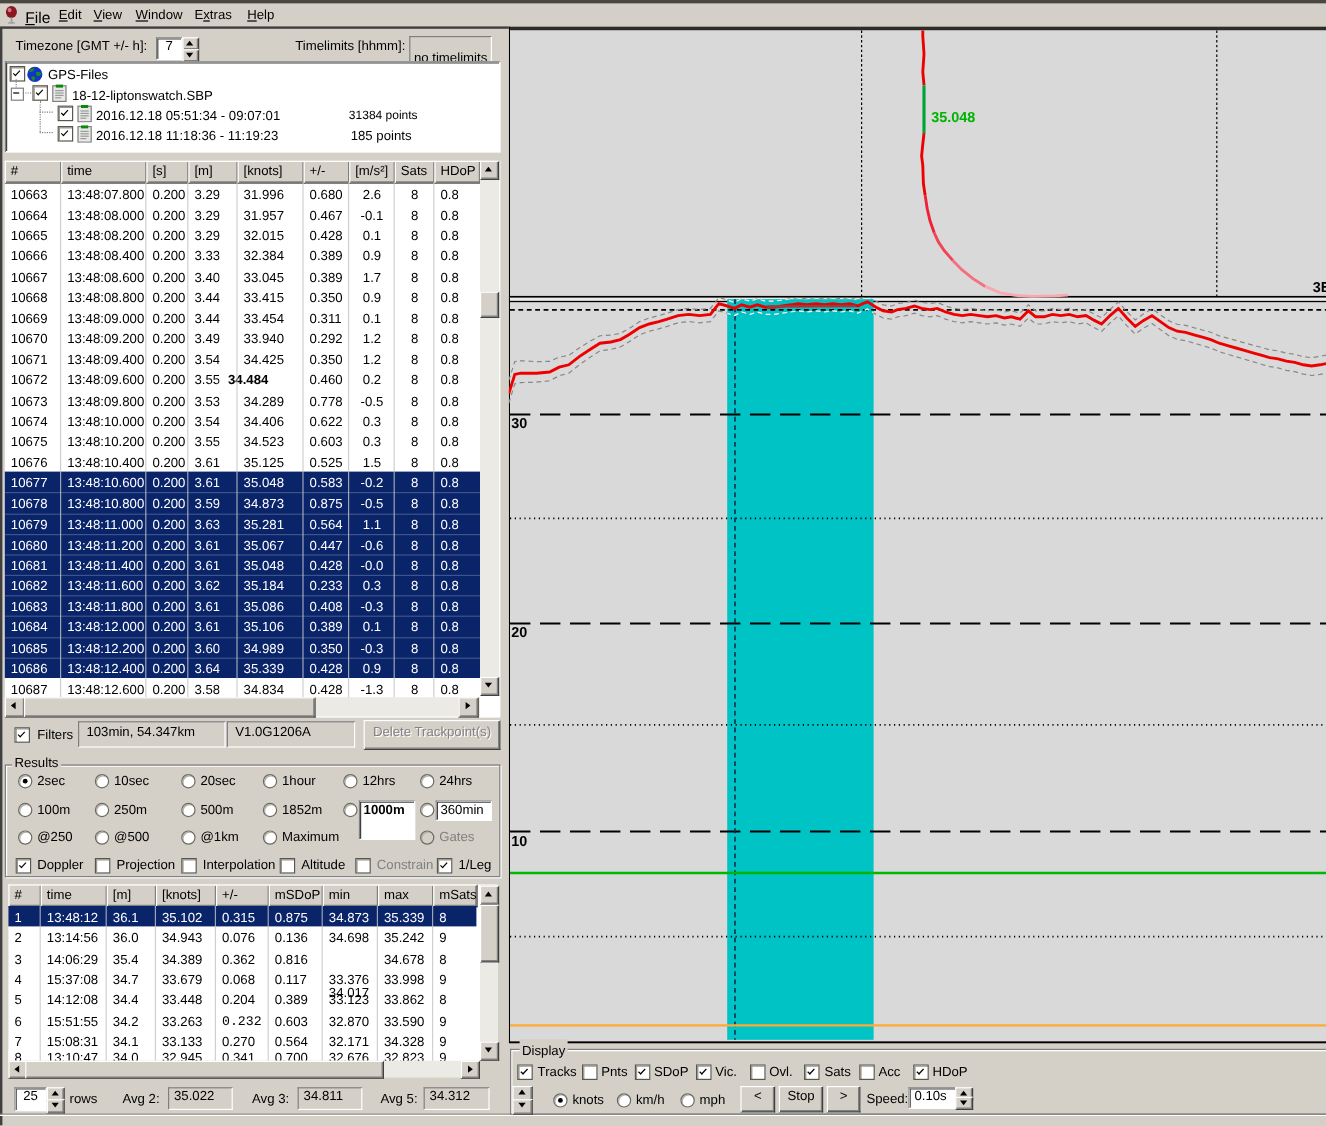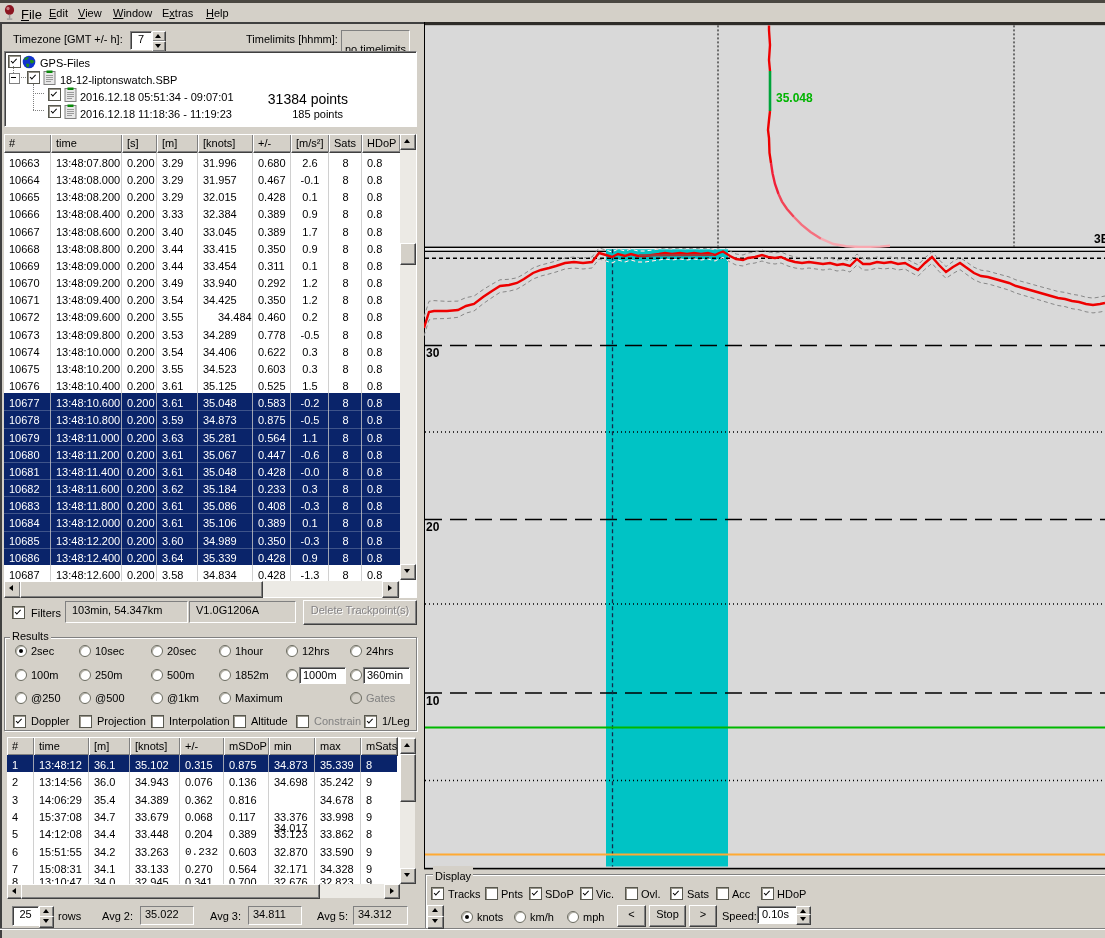--- a/index.html
+++ b/index.html
@@ -87,21 +87,21 @@
 <div class="chk on" style="left:48px;top:88px;"></div>
 <svg class="abs" style="left:64px;top:87px" width="13" height="15" viewBox="0 0 13 15">
 <rect x="1" y="1.5" width="11" height="13" fill="#e8e8e8" stroke="#808080" stroke-width="1"></rect>
 <rect x="3.5" y="0.5" width="6" height="2.5" fill="#0a8a0a"></rect>
 <rect x="3" y="5" width="7" height="1" fill="#9a9a9a"></rect>
 <rect x="3" y="7" width="7" height="1" fill="#9a9a9a"></rect>
 <rect x="3" y="9" width="7" height="1" fill="#9a9a9a"></rect>
 <rect x="3" y="11" width="5" height="1" fill="#9a9a9a"></rect>
 </svg>
 <div class="abs" style="left:80px;top:91px;font-size:11px;">2016.12.18 05:51:34 - 09:07:01</div>
-<div class="abs" style="left:248px;top:91px;width:100px;text-align:right;font-size:14px;">31384 points</div>
+<div class="abs" style="left:248px;top:91px;width:100px;text-align:right;font-size:10px;">31384 points</div>
 <div class="chk on" style="left:48px;top:105px;"></div>
 <svg class="abs" style="left:64px;top:104px" width="13" height="15" viewBox="0 0 13 15">
 <rect x="1" y="1.5" width="11" height="13" fill="#e8e8e8" stroke="#808080" stroke-width="1"></rect>
 <rect x="3.5" y="0.5" width="6" height="2.5" fill="#0a8a0a"></rect>
 <rect x="3" y="5" width="7" height="1" fill="#9a9a9a"></rect>
 <rect x="3" y="7" width="7" height="1" fill="#9a9a9a"></rect>
 <rect x="3" y="9" width="7" height="1" fill="#9a9a9a"></rect>
 <rect x="3" y="11" width="5" height="1" fill="#9a9a9a"></rect>
 </svg>
 <div class="abs" style="left:80px;top:108px;font-size:11px;">2016.12.18 11:18:36 - 11:19:23</div>
@@ -195,21 +195,21 @@
 <div class="cell" style="left:162px;top:294px;color:#000;">3.54</div>
 <div class="cell" style="left:203px;top:294px;color:#000;">34.425</div>
 <div class="cell" style="left:258px;top:294px;color:#000;">0.350</div>
 <div class="cell" style="left:291px;top:294px;width:38px;text-align:center;color:#000;">1.2</div>
 <div class="cell" style="left:329px;top:294px;width:33px;text-align:center;color:#000;">8</div>
 <div class="cell" style="left:367px;top:294px;color:#000;">0.8</div>
 <div class="cell" style="left:9px;top:311px;color:#000;">10672</div>
 <div class="cell" style="left:56px;top:311px;color:#000;">13:48:09.600</div>
 <div class="cell" style="left:127px;top:311px;color:#000;">0.200</div>
 <div class="cell" style="left:162px;top:311px;color:#000;">3.55</div>
-<div class="cell" style="left:218px;top:311px;color:#000;">34.484</div>
+<div class="cell" style="left:190px;top:311px;color:#000;font-weight:bold;">34.484</div>
 <div class="cell" style="left:258px;top:311px;color:#000;">0.460</div>
 <div class="cell" style="left:291px;top:311px;width:38px;text-align:center;color:#000;">0.2</div>
 <div class="cell" style="left:329px;top:311px;width:33px;text-align:center;color:#000;">8</div>
 <div class="cell" style="left:367px;top:311px;color:#000;">0.8</div>
 <div class="cell" style="left:9px;top:329px;color:#000;">10673</div>
 <div class="cell" style="left:56px;top:329px;color:#000;">13:48:09.800</div>
 <div class="cell" style="left:127px;top:329px;color:#000;">0.200</div>
 <div class="cell" style="left:162px;top:329px;color:#000;">3.53</div>
 <div class="cell" style="left:203px;top:329px;color:#000;">34.289</div>
 <div class="cell" style="left:258px;top:329px;color:#000;">0.778</div>
@@ -392,21 +392,21 @@
 <div class="abs" style="left:366px;top:645px;">24hrs</div>
 <div class="rad" style="left:15px;top:669px;"></div>
 <div class="abs" style="left:31px;top:669px;">100m</div>
 <div class="rad" style="left:79px;top:669px;"></div>
 <div class="abs" style="left:95px;top:669px;">250m</div>
 <div class="rad" style="left:151px;top:669px;"></div>
 <div class="abs" style="left:167px;top:669px;">500m</div>
 <div class="rad" style="left:219px;top:669px;"></div>
 <div class="abs" style="left:235px;top:669px;">1852m</div>
 <div class="rad" style="left:286px;top:669px;"></div>
-<div class="abs sunken" style="left:299px;top:667px;width:42px;height:14px;background:#fff;padding:1px 0 0 3px;">1000m</div>
+<div class="abs sunken" style="left:299px;top:667px;width:42px;height:14px;background:#fff;padding:1px 0 16px 3px;font-weight:bold;">1000m</div>
 <div class="rad" style="left:350px;top:669px;"></div>
 <div class="abs sunken" style="left:363px;top:667px;width:42px;height:14px;background:#fff;padding:1px 0 0 3px;">360min</div>
 <div class="rad" style="left:15px;top:692px;"></div>
 <div class="abs" style="left:31px;top:692px;">@250</div>
 <div class="rad" style="left:79px;top:692px;"></div>
 <div class="abs" style="left:95px;top:692px;">@500</div>
 <div class="rad" style="left:151px;top:692px;"></div>
 <div class="abs" style="left:167px;top:692px;">@1km</div>
 <div class="rad" style="left:219px;top:692px;"></div>
 <div class="abs" style="left:235px;top:692px;">Maximum</div>

